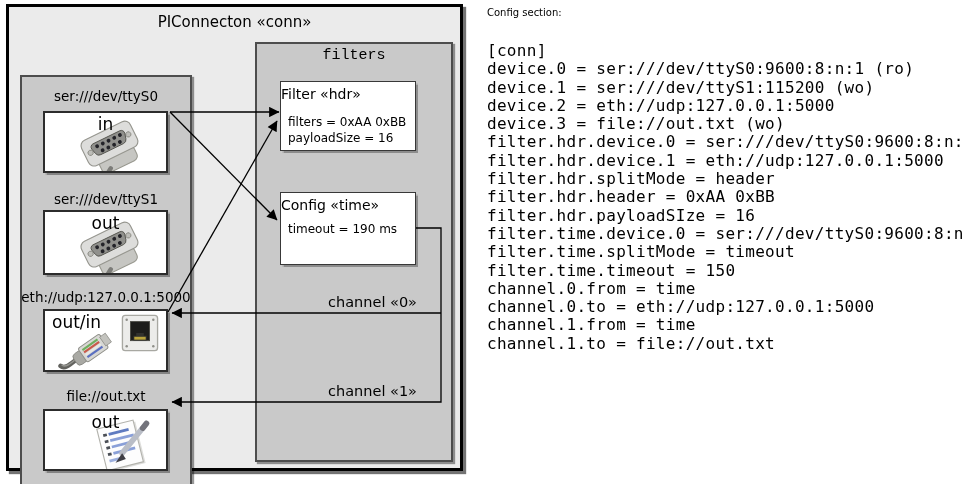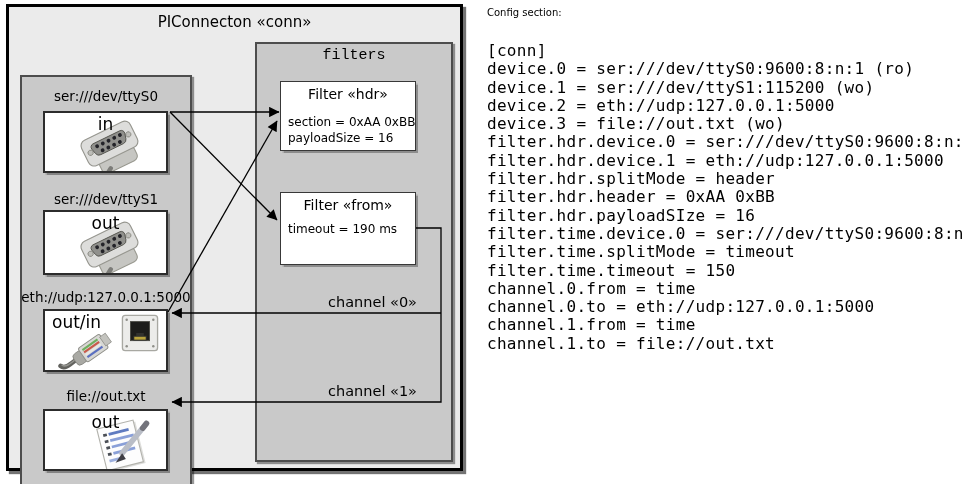--- a/index.html
+++ b/index.html
@@ -29,21 +29,21 @@
     border:2px solid #2c2c2c; box-shadow:1.5px 1.5px 1px rgba(0,0,0,0.35); overflow:hidden;padding-left:34px;
   }
   .port-label { position:absolute; top:1px; left:0; right:0; text-align:center; font-size:17px; z-index:2; }
   .port-label.left { text-align:left; padding-left:7px; }
   .dev-icon { position:absolute; }
   
   .filter-box {
     position:absolute; left:23px; width:136px; box-sizing:border-box; background:#fff;
     border:1.5px solid #383838; box-shadow:1.5px 1.5px 1px rgba(0,0,0,0.3);
   }
-  .filter-title { position:absolute; left:0; right:0; top:4px; text-align:center; font-size:14px; }
+  .filter-title { position:absolute; left:0; right:0; top:4px; text-align:left; font-size:14px; }
   .filter-attr { position:absolute; left:7px; right:2px; font-size:12px; line-height:16px; white-space:nowrap; }
   
   .channel-label { position:absolute; right:34px; font-size:14.5px; white-space:nowrap; }
   
   .arrows { position:absolute; left:0; top:0; z-index:6; pointer-events:none; }
   
   .config-heading { position:absolute; left:487px; top:7px; font-size:10px; }
   .config-pre {
     position:absolute; left:487px; top:42px; margin:0;
     font-family:"DejaVu Sans Mono", monospace; font-size:16px; line-height:18.3px;
@@ -161,26 +161,26 @@
           <use href="#sym-notepad"></use>
         </svg>
     </div>
   </div>
 
   <div class="group-box" id="filters-box">
     <div class="group-title">filters</div>
 
     <div class="filter-box" style="top:37px;height:70px">
       <div class="filter-title">Filter «hdr»</div>
-      <div class="filter-attr" style="top:32px">section = 0xAA 0xBB</div>
+      <div class="filter-attr" style="top:32px">filters = 0xAA 0xBB</div>
       <div class="filter-attr" style="top:48px">payloadSize = 16</div>
     </div>
 
     <div class="filter-box" style="top:148px;height:73px">
-      <div class="filter-title">Filter «from»</div>
+      <div class="filter-title">Config «time»</div>
       <div class="filter-attr" style="top:28px">timeout = 190 ms</div>
     </div>
 
     <div class="channel-label" style="top:250px">channel «0»</div>
     <div class="channel-label" style="top:339px">channel «1»</div>
   </div>
 
   <svg class="arrows" width="964" height="484" viewBox="0 0 964 484">
     <defs>
       <marker id="arr" viewBox="0 0 10 10" refX="9.5" refY="5" markerWidth="9" markerHeight="8" orient="auto">

